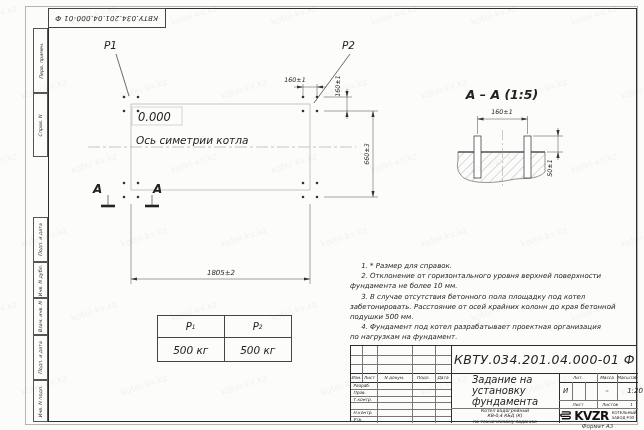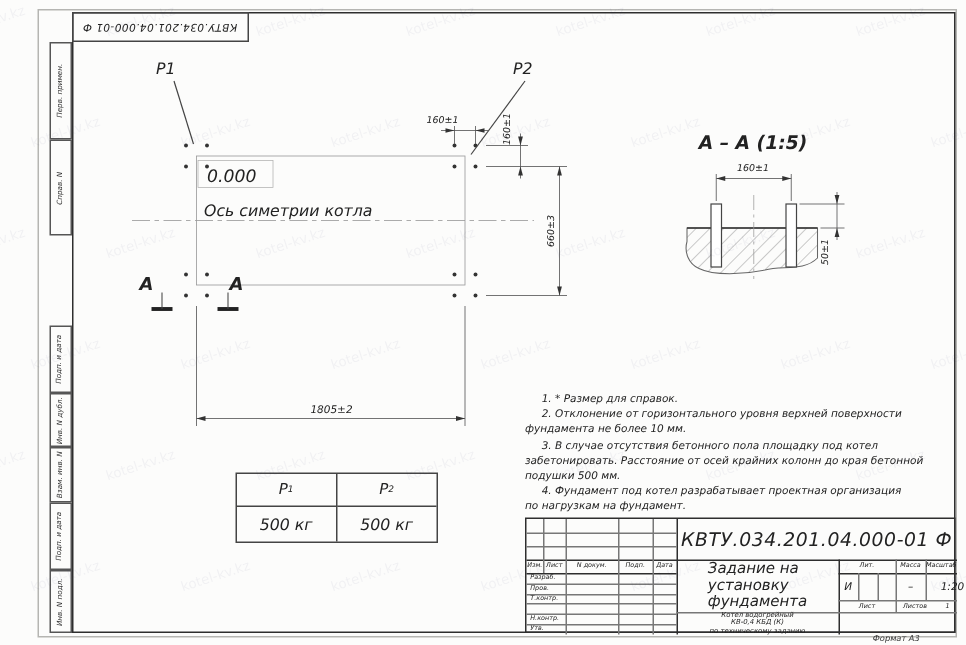--- a/index.html
+++ b/index.html
@@ -261,20 +261,28 @@
   <div class="tbc big" style="left:208px;top:36px;width:13px;height:18px;">И</div>
   <div class="tbc big" style="left:246px;top:36px;width:20px;height:18px;">–</div>
   <div class="tbc big" style="left:266px;top:36px;width:36px;height:18px;">1:20</div>
 
   <div class="tbc" style="left:208px;top:54px;width:38px;height:8px;">Лист</div>
   <div class="tbc" style="left:246px;top:54px;width:41px;height:8px;justify-content:space-between;padding:0 5px;">
     <span>Листов</span>
     <span>1</span>
   </div>
 
+  <div class="logo-row" style="left:208px;top:62px;width:79px;height:15px;">
+    <svg width="11" height="11" viewBox="0 0 12 12">
+      <path d="M2 2 H10 A1.25 1.25 0 0 1 10 4.5 H2 A1.25 1.25 0 0 0 2 7 H10 A1.25 1.25 0 0 1 10 9.5 H2" fill="none" stroke="#111" stroke-width="1.5"></path>
+    </svg>
+    <span class="logo-name">KVZR</span>
+    <span class="logo-cap">КОТЕЛЬНЫЙ
+ЗАВОД РЭП</span>
+  </div>
 </div>
 
 <div class="abs format-note">Формат А3</div>
 
 <div class="wm-layer">
     <span style="left: -30px; top: 10px;">kotel-kv.kz</span>
     <span style="left: 70px; top: 10px;">kotel-kv.kz</span>
     <span style="left: 170px; top: 10px;">kotel-kv.kz</span>
     <span style="left: 270px; top: 10px;">kotel-kv.kz</span>
     <span style="left: 370px; top: 10px;">kotel-kv.kz</span>

